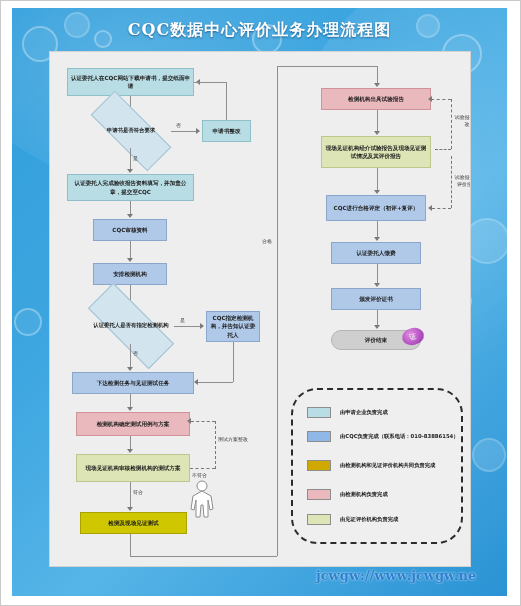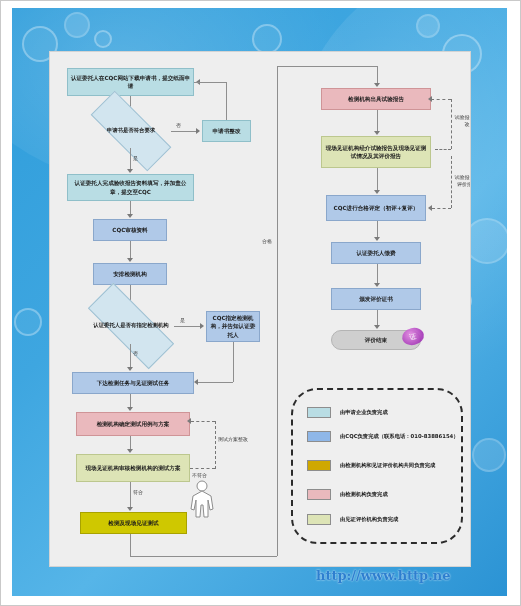--- a/index.html
+++ b/index.html
@@ -159,20 +159,23 @@
     <div class="bubble" style="left:82px;  top:22px;  width:18px; height:18px;"></div>
     <div class="bubble" style="left:240px; top:16px;  width:30px; height:30px;"></div>
     <div class="bubble fill" style="left:404px; top:6px;   width:24px; height:24px;"></div>
     <div class="bubble" style="left:430px; top:26px;  width:40px; height:40px;"></div>
     <div class="bubble fill" style="left:452px; top:210px; width:46px; height:46px;"></div>
     <div class="bubble" style="left:438px; top:282px; width:22px; height:22px;"></div>
     <div class="bubble" style="left:2px;   top:300px; width:28px; height:28px;"></div>
     <div class="bubble fill" style="left:460px; top:430px; width:34px; height:34px;"></div>
   </div>
 
+  <div id="title-bar">
+    <div id="chart-title">CQC数据中心评价业务办理流程图</div>
+  </div>
 
   <div id="canvas">
 
     <div class="node rect c-applicant" style="left:17px; top:16px; width:127px; height:28px;">
       <span>认证委托人在CQC网站下载申请书，提交纸面申请</span>
     </div>
     <div class="vline" style="left:80px; top:44px; height:14px;"></div>
     <div class="arrow down" style="left:77px; top:57px;"></div>
 
     <div class="diamond-wrap" style="left:41px; top:62px; width:80px; height:34px;">
@@ -348,15 +351,15 @@
         <div class="legend-text">由检测机构负责完成</div>
       </div>
       <div class="legend-row" style="left:14px; top:124px; width:152px;">
         <div class="swatch" style="background:#dde4b6;"></div>
         <div class="legend-text">由见证评价机构负责完成</div>
       </div>
     </div>
 
   </div>
 
-  <div id="watermark">http://www.http.ne</div>
+  <div id="watermark">jcwgw://www.jcwgw.ne</div>
 
 </div>
 
 </body></html>

